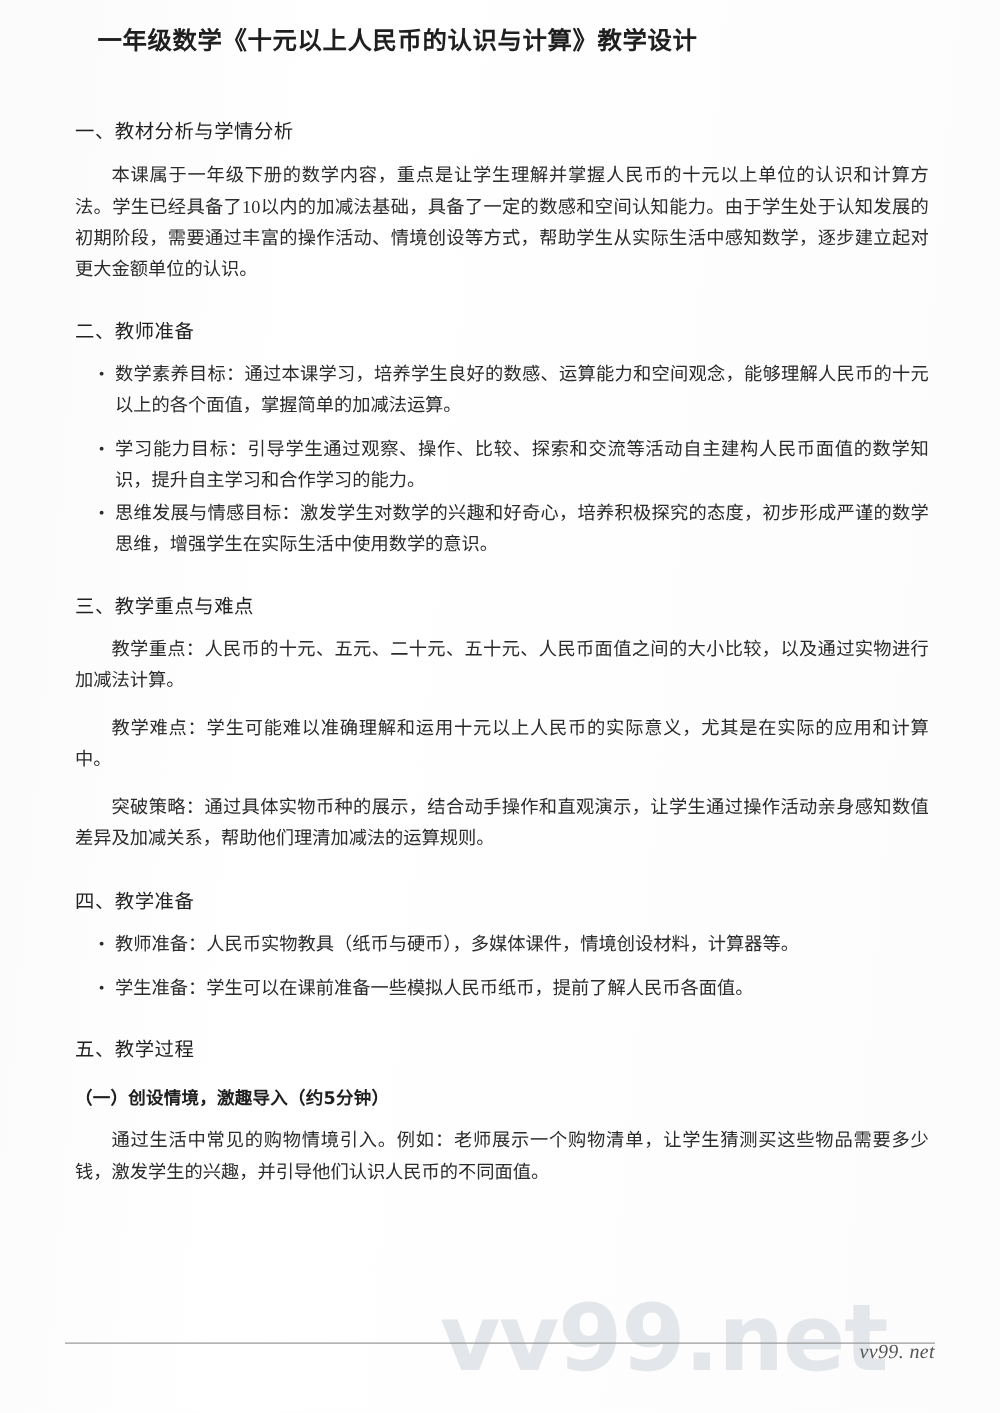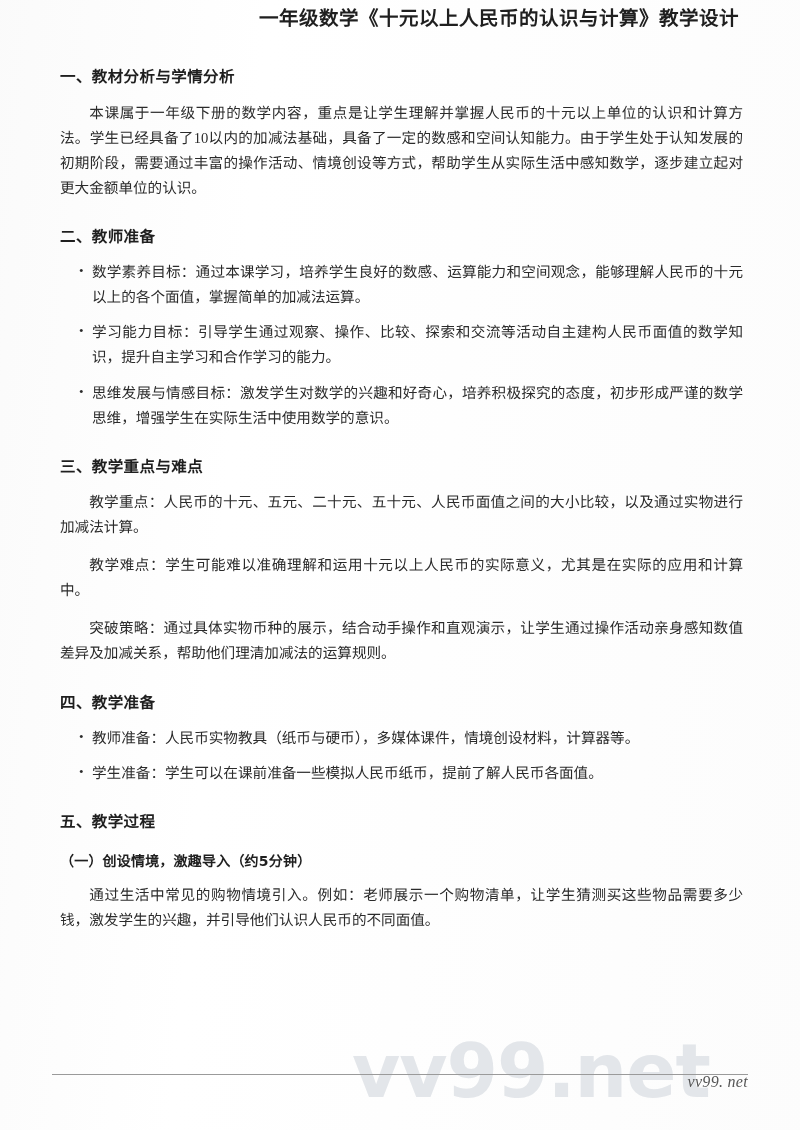--- a/index.html
+++ b/index.html
@@ -52,35 +52,35 @@
   }
 
   .content {
     position: absolute;
     left: 60px;
     top: 0;
     width: 683px;
   }
 
   .doc-title {
-    margin: 4px;
-    text-align: right;
+    margin: 18px;
+    text-align: left;
     font-family: "DejaVu Sans", "Liberation Sans", sans-serif;
     font-size: 19.5px;
     font-weight: 700;
     letter-spacing: 0.5px;
     color: #1f1f1f;
     line-height: 1.5;
   }
 
   .section-heading {
     margin: 0;
     font-family: "DejaVu Sans", "Liberation Sans", sans-serif;
     font-size: 15.5px;
-    font-weight: 700;
+    font-weight: 400;
     color: #1f1f1f;
     letter-spacing: 0.4px;
     line-height: 1.5;
   }
 
   .sub-heading {
     margin: 0;
     font-family: "DejaVu Sans", "Liberation Sans", sans-serif;
     font-size: 14px;
     font-weight: 700;
@@ -171,21 +171,21 @@
     <div class="gap-head-to-body"></div>
     <p class="body-para">本课属于一年级下册的数学内容，重点是让学生理解并掌握人民币的十元以上单位的认识和计算方法。学生已经具备了10以内的加减法基础，具备了一定的数感和空间认知能力。由于学生处于认知发展的初期阶段，需要通过丰富的操作活动、情境创设等方式，帮助学生从实际生活中感知数学，逐步建立起对更大金额单位的认识。</p>
 
     <div class="gap-body-to-head"></div>
 
     <h2 class="section-heading">二、教师准备</h2>
     <div class="gap-head-to-body"></div>
     <ul class="bullet-list">
       <li>数学素养目标：通过本课学习，培养学生良好的数感、运算能力和空间观念，能够理解人民币的十元以上的各个面值，掌握简单的加减法运算。</li>
       <li class="spaced" style="margin-top:10px">学习能力目标：引导学生通过观察、操作、比较、探索和交流等活动自主建构人民币面值的数学知识，提升自主学习和合作学习的能力。</li>
-      <li class="spaced" style="margin-top:10px">思维发展与情感目标：激发学生对数学的兴趣和好奇心，培养积极探究的态度，初步形成严谨的数学思维，增强学生在实际生活中使用数学的意识。</li>
+      <li class="spaced" style="margin-top:0">思维发展与情感目标：激发学生对数学的兴趣和好奇心，培养积极探究的态度，初步形成严谨的数学思维，增强学生在实际生活中使用数学的意识。</li>
     </ul>
 
     <div class="gap-body-to-head"></div>
 
     <h2 class="section-heading">三、教学重点与难点</h2>
     <div class="gap-head-to-body"></div>
     <p class="body-para">教学重点：人民币的十元、五元、二十元、五十元、人民币面值之间的大小比较，以及通过实物进行加减法计算。</p>
     <div class="gap-para"></div>
     <p class="body-para">教学难点：学生可能难以准确理解和运用十元以上人民币的实际意义，尤其是在实际的应用和计算中。</p>
     <div class="gap-para"></div>

